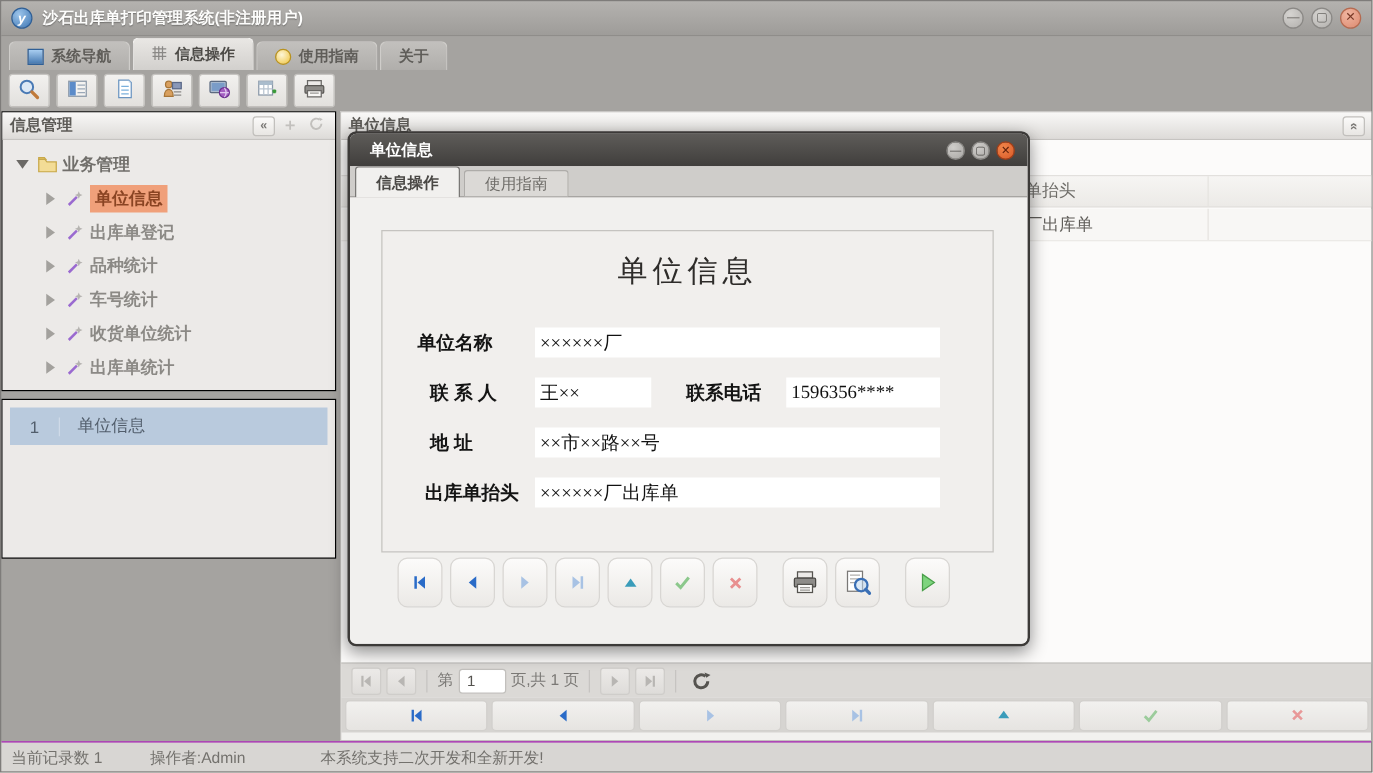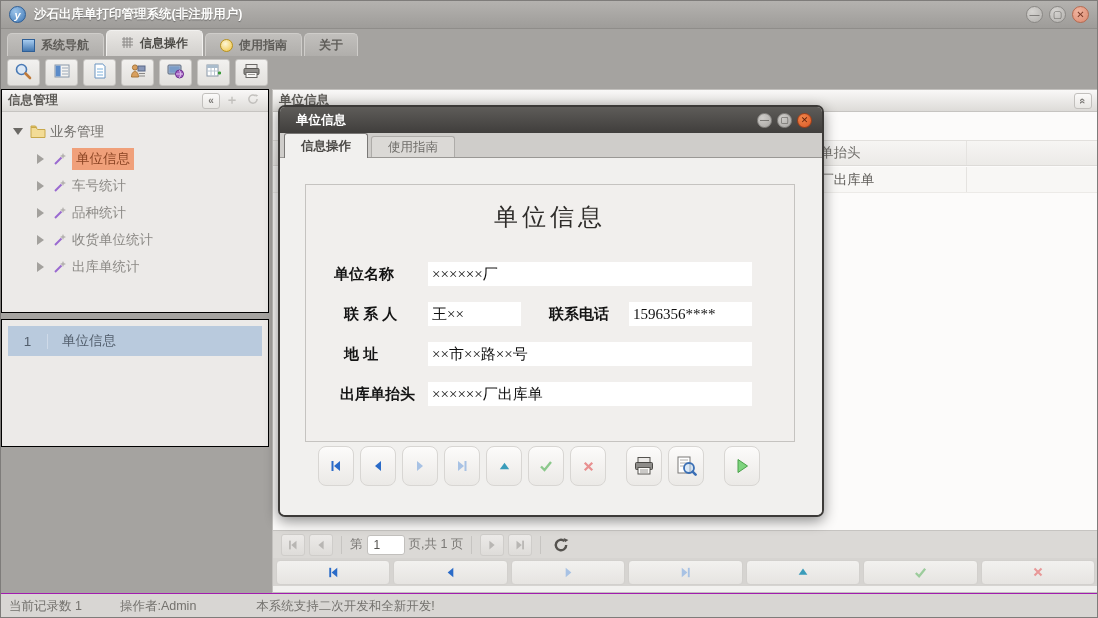--- a/index.html
+++ b/index.html
@@ -44,21 +44,21 @@
   .hdr-tools { margin-left:auto; display:flex; gap:3px; align-items:center; }
   .hdr-btn { min-width:18px; height:16px; border:1px solid #c2c0bd; border-radius:3px; background:linear-gradient(#fbfaf9,#e8e6e3);
     color:#7a7875; font-size:10px; line-height:14px; text-align:center; padding:0 2px; }
   .hdr-btn.flat { border:none; background:none; color:#c2c0bd; font-size:13px; font-weight:bold; }
   .chevrons-up { display:inline-block; transform:rotate(90deg); font-size:11px; }
 
   #panel-info-manage { top:88px; height:224px; }
   #panel-info-window { top:318px; height:128px; }
   #panel-report-output { top:450px; height:142px; }
 
-  .tree { padding:6px 0 0 0; }
+  .tree { padding:6px 0 0 0;font-weight:bold; }
   .tree-row { display:flex; align-items:center; height:27px; font-size:13.5px; color:#716f6b; }
   .tree-root { padding-left:8px; }
   .tree-child { padding-left:30px; color:#8b8985; }
   .tw { display:inline-flex; width:16px; justify-content:center; margin-right:4px; }
   .arrow-down { width:0; height:0; border-left:5px solid transparent; border-right:5px solid transparent; border-top:7px solid #6b6965; }
   .arrow-right { width:0; height:0; border-top:5px solid transparent; border-bottom:5px solid transparent; border-left:7px solid #a3a19d; }
   .tree-label.selected { background:#f0a07a; color:#8a4423; padding:2px 4px; }
 
   .iw-row { display:flex; margin:6px 6px 0 6px; height:30px; background:#b9cadd; align-items:center; font-size:13.5px; color:#525e6c; }
   .iw-index { width:40px; text-align:center; border-right:1px solid #cfdae8; }
@@ -273,33 +273,45 @@
       <div class="tree-row tree-child">
         <span class="tw">
             <span class="arrow-right"></span>
           </span>
         <span class="tw">
             <svg width="14" height="14" viewBox="0 0 14 14">
               <line x1="2" y1="12" x2="8.5" y2="5.5" stroke="#9a6ad0" stroke-width="2"></line>
               <path d="M10 1 l.9 2.1 2.1.9 -2.1.9 -.9 2.1 -.9-2.1 -2.1-.9 2.1-.9 Z" fill="#b5b3b0"></path>
             </svg>
           </span>
-        <span class="tree-label">车号统计</span>
+        <span class="tree-label">出库单登记</span>
       </div>
       <div class="tree-row tree-child">
         <span class="tw">
             <span class="arrow-right"></span>
           </span>
         <span class="tw">
             <svg width="14" height="14" viewBox="0 0 14 14">
               <line x1="2" y1="12" x2="8.5" y2="5.5" stroke="#9a6ad0" stroke-width="2"></line>
               <path d="M10 1 l.9 2.1 2.1.9 -2.1.9 -.9 2.1 -.9-2.1 -2.1-.9 2.1-.9 Z" fill="#b5b3b0"></path>
             </svg>
           </span>
         <span class="tree-label">品种统计</span>
+      </div>
+      <div class="tree-row tree-child">
+        <span class="tw">
+            <span class="arrow-right"></span>
+          </span>
+        <span class="tw">
+            <svg width="14" height="14" viewBox="0 0 14 14">
+              <line x1="2" y1="12" x2="8.5" y2="5.5" stroke="#9a6ad0" stroke-width="2"></line>
+              <path d="M10 1 l.9 2.1 2.1.9 -2.1.9 -.9 2.1 -.9-2.1 -2.1-.9 2.1-.9 Z" fill="#b5b3b0"></path>
+            </svg>
+          </span>
+        <span class="tree-label">车号统计</span>
       </div>
       <div class="tree-row tree-child">
         <span class="tw">
             <span class="arrow-right"></span>
           </span>
         <span class="tw">
             <svg width="14" height="14" viewBox="0 0 14 14">
               <line x1="2" y1="12" x2="8.5" y2="5.5" stroke="#9a6ad0" stroke-width="2"></line>
               <path d="M10 1 l.9 2.1 2.1.9 -2.1.9 -.9 2.1 -.9-2.1 -2.1-.9 2.1-.9 Z" fill="#b5b3b0"></path>
             </svg>

